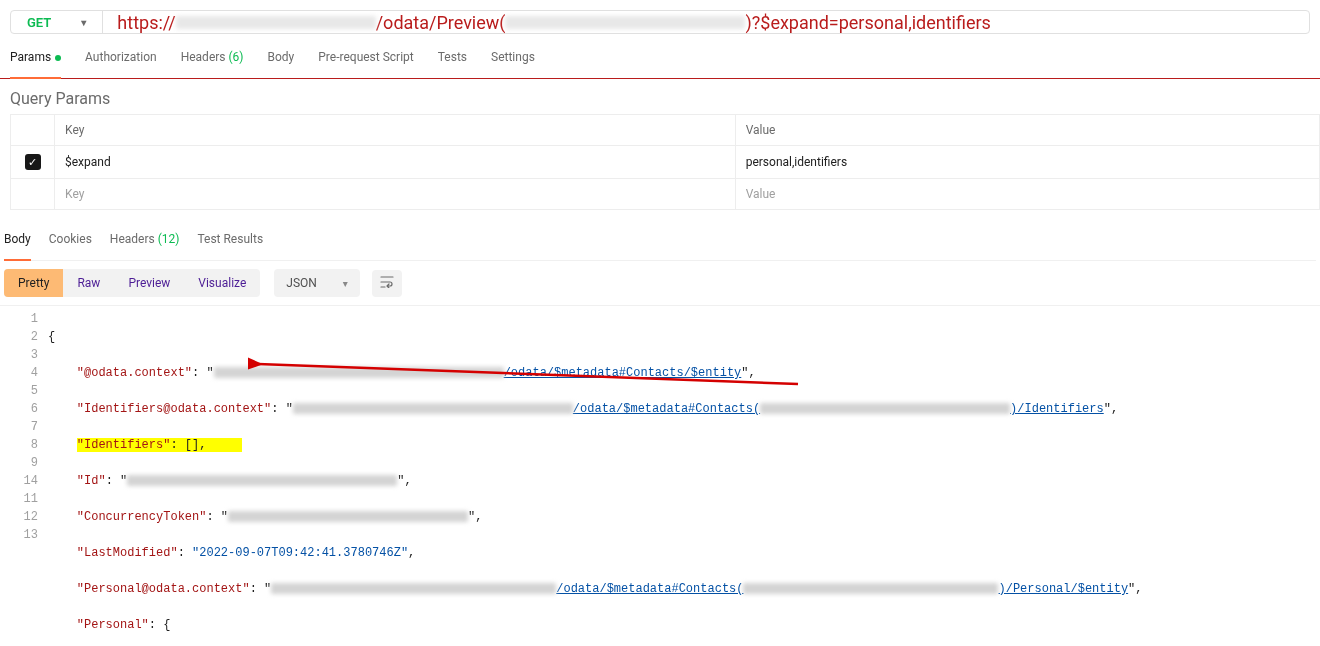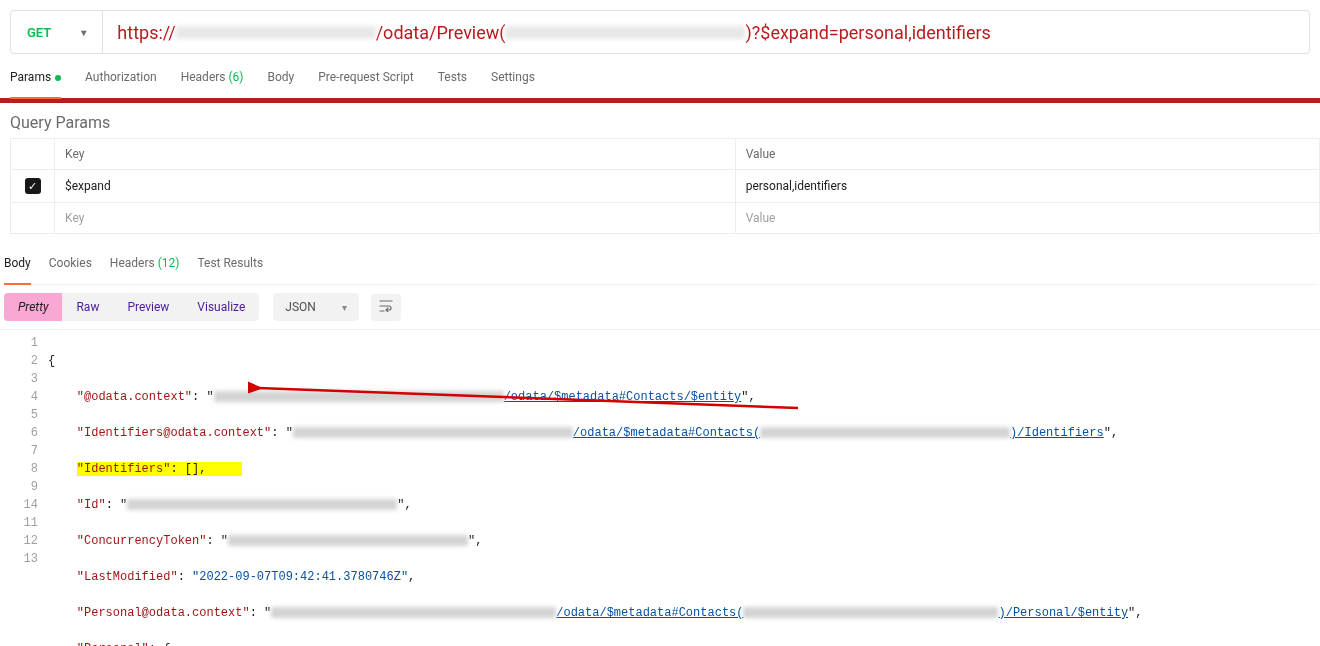--- a/index.html
+++ b/index.html
@@ -1,24 +1,24 @@
 <!DOCTYPE html>
 <html><head>
 <meta charset="utf-8">
 <style>
   * { box-sizing: border-box; margin: 0; padding: 0; }
   body { font-family: -apple-system, BlinkMacSystemFont, "Segoe UI", Roboto, Arial, sans-serif; font-size: 12px; color: #212121; background: #fff; }
   
-  .url-bar { display: flex; border: 1px solid #e0e0e0; border-radius: 4px; margin: 10px 10px 0 10px; height: 44px; align-items: stretch; }
+  .url-bar { display: flex; border: 1px solid #e0e0e0; border-radius: 4px; margin: 10px 10px 0 10px; height: 24px; align-items: stretch; }
   .method-select { display: flex; align-items: center; padding: 0 16px; border-right: 1px solid #e0e0e0; color: #0cbb52; font-weight: 600; font-size: 13px; gap: 30px; }
   .method-chevron { color: #6b6b6b; font-size: 10px; }
   .url-input { flex: 1; display: flex; align-items: center; padding: 0 14px; font-size: 18px; color: #b91c1c; }
   .url-input .blur { display: inline-block; background: #e8e8e8; filter: blur(2px); border-radius: 2px; }
   
-  .req-tabs { display: flex; gap: 24px; padding: 16px 10px 8px 10px; font-size: 12px; border-bottom: 5px solid #b91c1c; }
+  .req-tabs { display: flex; gap: 24px; padding: 16px 10px 8px 10px; font-size: 12px; border-bottom: 1px solid #b91c1c; }
   .req-tab { color: #6b6b6b; cursor: pointer; padding-bottom: 6px; position: relative; }
   .req-tab.active { color: #212121; }
   .req-tab.active::after { content: ""; position: absolute; left: 0; right: 0; bottom: -9px; height: 2px; background: #ff6c37; }
   .dot { display: inline-block; width: 6px; height: 6px; background: #0cbb52; border-radius: 50%; margin-left: 4px; vertical-align: middle; }
   .count { color: #0cbb52; }
   
   .section-title { font-size: 16px; color: #6b6b6b; padding: 10px 10px 6px 10px; }
   
   table.params { width: calc(100% - 10px); margin-left: 10px; border-collapse: collapse; font-size: 12px; }
   table.params th, table.params td { border: 1px solid #ededed; padding: 8px 10px; text-align: left; font-weight: normal; }
@@ -29,21 +29,21 @@
   .placeholder { color: #a0a0a0; }
   
   .resp-tabs { display: flex; gap: 18px; padding: 22px 0 8px 0; margin: 0 4px; font-size: 12px; border-bottom: 1px solid #f0f0f0; }
   .resp-tab { color: #6b6b6b; cursor: pointer; padding-bottom: 6px; position: relative; }
   .resp-tab.active { color: #212121; }
   .resp-tab.active::after { content: ""; position: absolute; left: 0; right: 0; bottom: -9px; height: 2px; background: #ff6c37; }
   
   .view-row { display: flex; align-items: center; gap: 4px; padding: 8px 0 8px 0; margin-left: 4px; }
   .view-group { display: flex; background: #f2f2f2; border-radius: 4px; overflow: hidden; }
   .view-btn { padding: 7px 14px; font-size: 12px; color: #4c1d95; cursor: pointer; }
-  .view-btn.active { background: #f9a8d4; color: #212121; font-style: italic; }
+  .view-btn.active { background: #fdba74; color: #212121; }
   .json-select { display: flex; align-items: center; gap: 26px; background: #f2f2f2; padding: 7px 12px; border-radius: 4px; margin-left: 10px; font-size: 12px; color: #505050; }
   .wrap-btn { background: #f2f2f2; padding: 6px 8px; border-radius: 4px; margin-left: 8px; color: #6b6b6b; }
   
   .code-area { display: flex; font-family: "SFMono-Regular", Consolas, "Liberation Mono", Menlo, monospace; font-size: 12px; line-height: 18px; border-top: 1px solid #f0f0f0; }
   .gutter { width: 48px; text-align: right; color: #a0a0a0; padding: 4px 10px 4px 0; user-select: none; }
   .code { flex: 1; padding: 4px 0; position: relative; white-space: pre; }
   .code .line { height: 18px; }
   .tok-brace { color: #212121; }
   .tok-key { color: #a31515; }
   .tok-str { color: #0451a5; }

